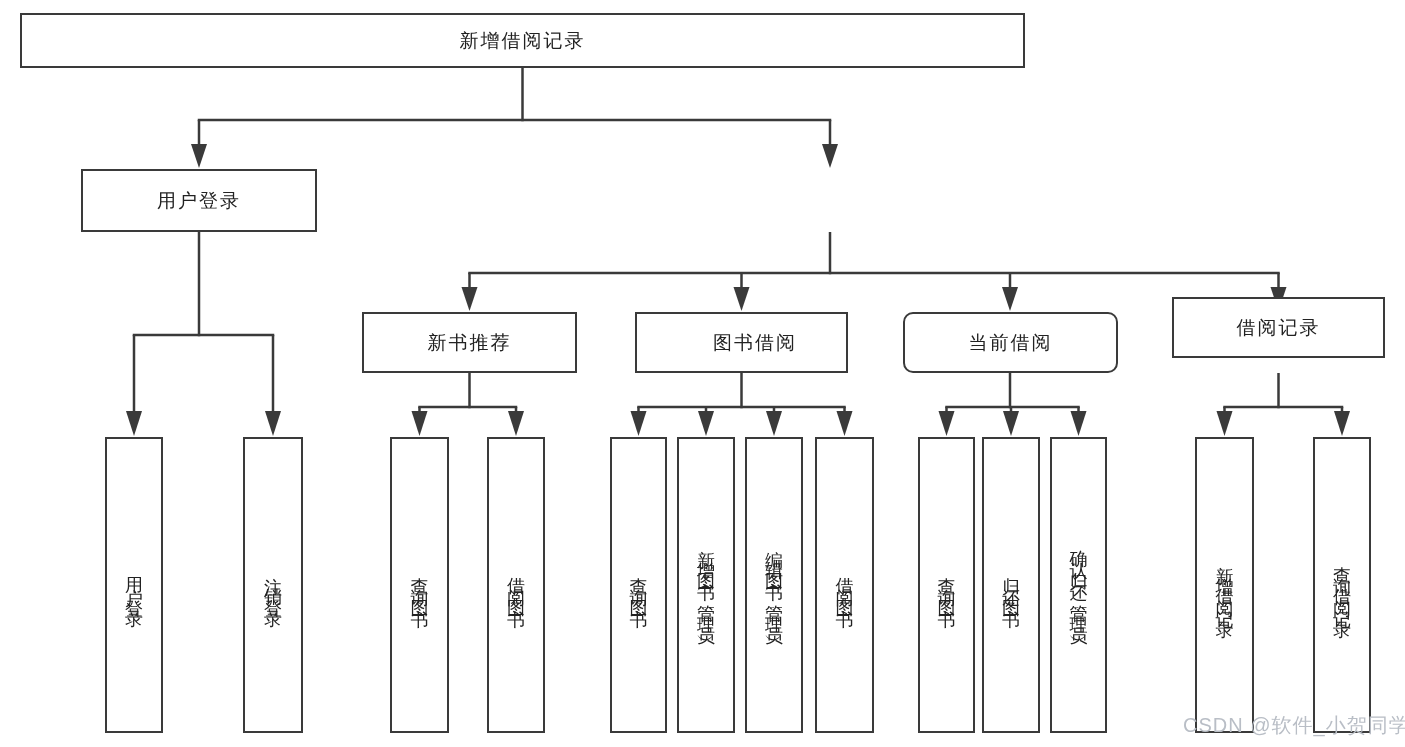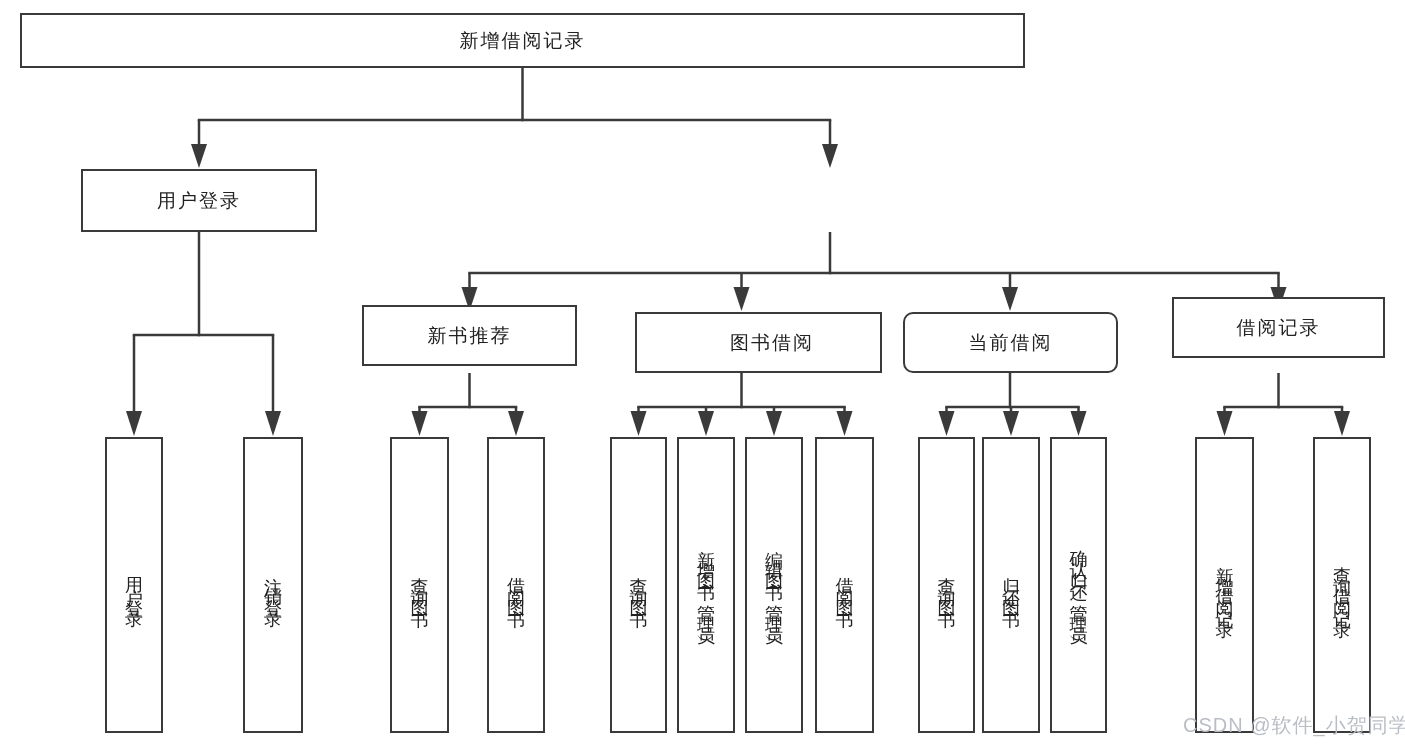--- a/index.html
+++ b/index.html
@@ -122,24 +122,24 @@
   </svg>
 
   <div class="box" style="left:20px;top:13px;width:1005px;height:55px;">
     <span class="h-label">新增借阅记录</span>
   </div>
 
   <div class="box" style="left:81px;top:169px;width:236px;height:63px;">
     <span class="h-label">用户登录</span>
   </div>
 
-  <div class="box" style="left:362px;top:305px;width:215px;height:61px;">
+  <div class="box" style="left:362px;top:312px;width:215px;height:61px;">
     <span class="h-label">新书推荐</span>
   </div>
-  <div class="box" style="left:635px;top:312px;width:247px;height:61px;padding-left:27px;">
+  <div class="box" style="left:635px;top:312px;width:213px;height:61px;padding-left:27px;">
     <span class="h-label">图书借阅</span>
   </div>
   <div class="box" style="left:903px;top:312px;width:215px;height:61px;border-radius:10px;">
     <span class="h-label">当前借阅</span>
   </div>
   <div class="box" style="left:1172px;top:297px;width:213px;height:61px;">
     <span class="h-label">借阅记录</span>
   </div>
 
   <div class="box v-box" style="left:105px;top:437px;width:58px;height:296px;">

